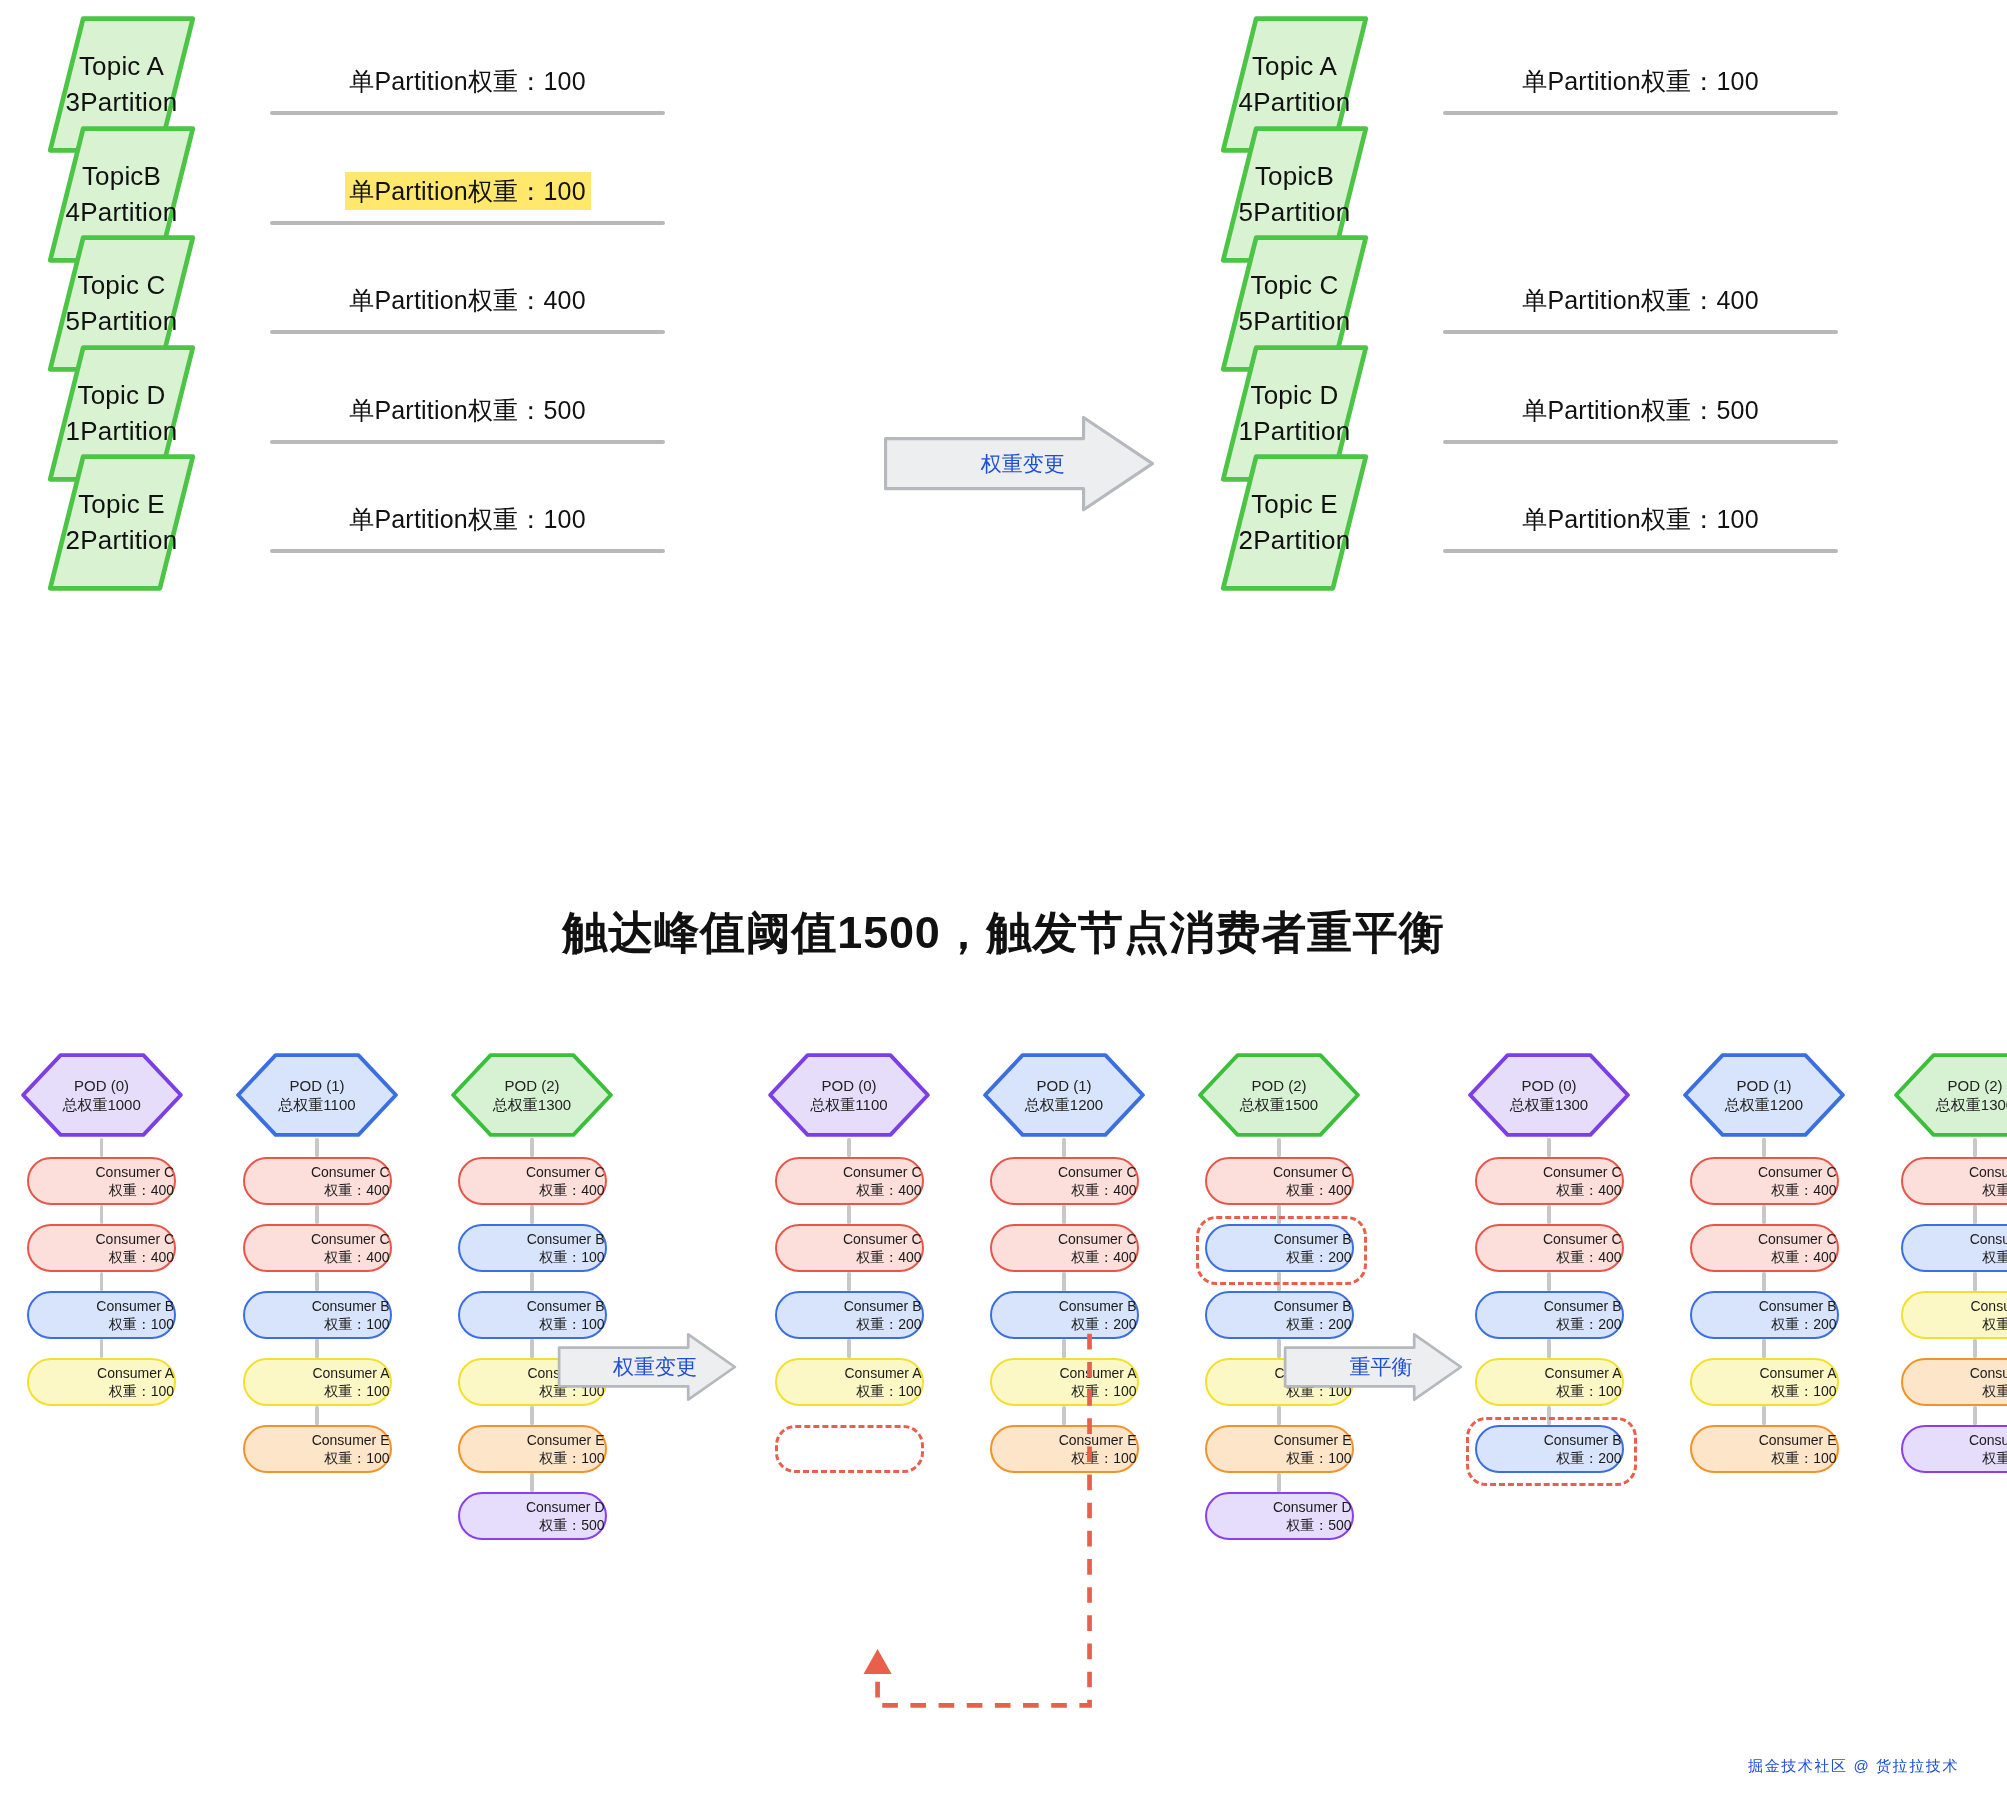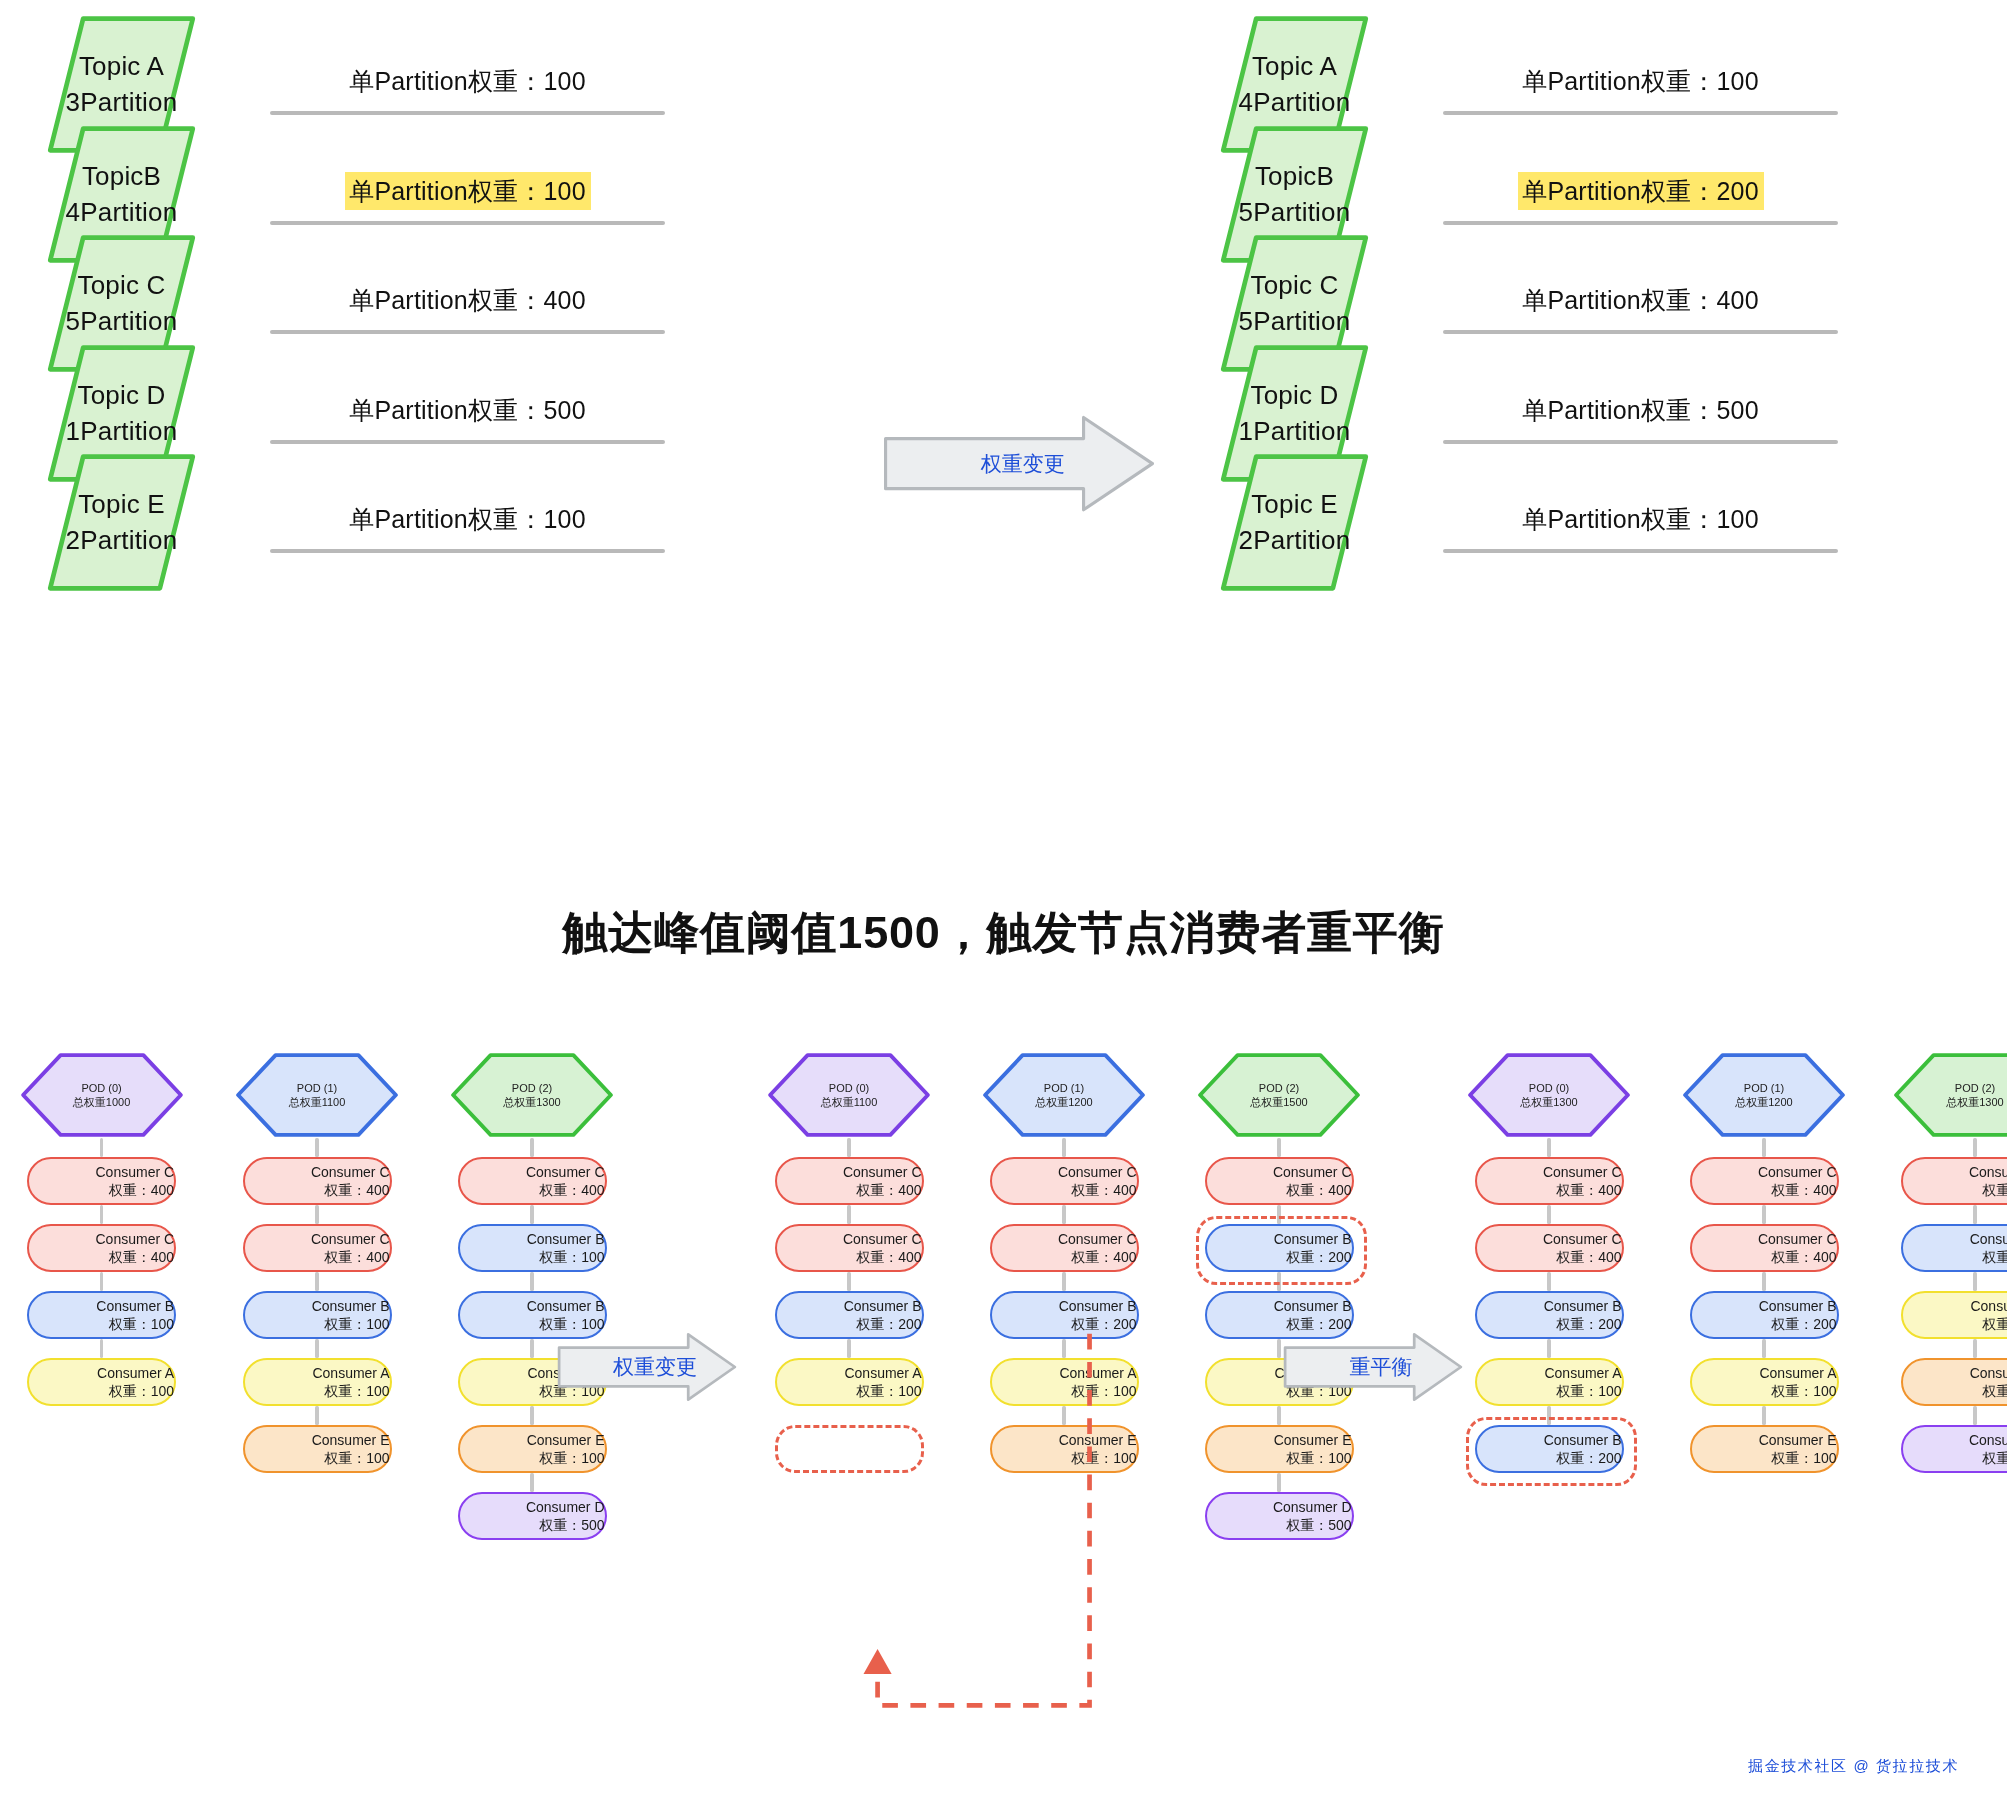--- a/index.html
+++ b/index.html
@@ -49,21 +49,21 @@
     font-size:45px;font-weight:700;color:#111;letter-spacing:0.8px;
   }
 
   
   .pod-col{position:absolute;top:1052px;width:164px;}
   .hexwrap{position:relative;width:164px;height:86px;}
   .hexwrap svg{position:absolute;left:0;top:0;}
   .hexwrap .htext{
     position:absolute;left:0;top:0;width:164px;height:86px;
     display:flex;flex-direction:column;align-items:center;justify-content:center;
-    font-size:11px;line-height:1.28;color:#222;
+    font-size:15px;line-height:1.28;color:#222;
   }
   .connector{width:3.1px;height:19px;background:#c8c8c8;margin:0 auto;border-radius:1.6px;}
   .cnode{
     width:149px;margin:0 auto;height:48px;border-radius:24px;
     display:flex;flex-direction:column;align-items:flex-end;justify-content:center;
     font-size:14px;line-height:1.3;box-sizing:border-box;border:2.3px solid #888;
     position:relative;
   }
   .cnode .l2{font-size:14px;}
   .placeholder{
@@ -182,24 +182,20 @@
     <div class="topic-row" style="top: 124px;">
       <div class="para">
         <svg width="149" height="141" viewBox="0 0 190 180">
           <polygon points="46,6 186,6 144,174 4,174" fill="#d9f2d1" stroke="#4cc445" stroke-width="6" stroke-linejoin="round"></polygon>
         </svg>
         <div class="ptext">
           <span>TopicB</span>
           <span>5Partition</span>
         </div>
       </div>
-      <div class="wcol">
-        <div class="wcenter"><span class="wlabel hl">单Partition权重：200</span></div>
-        <div class="wline"></div>
-      </div>
     </div>
     <div class="topic-row" style="top: 233px;">
       <div class="para">
         <svg width="149" height="141" viewBox="0 0 190 180">
           <polygon points="46,6 186,6 144,174 4,174" fill="#d9f2d1" stroke="#4cc445" stroke-width="6" stroke-linejoin="round"></polygon>
         </svg>
         <div class="ptext">
           <span>Topic C</span>
           <span>5Partition</span>
         </div>

